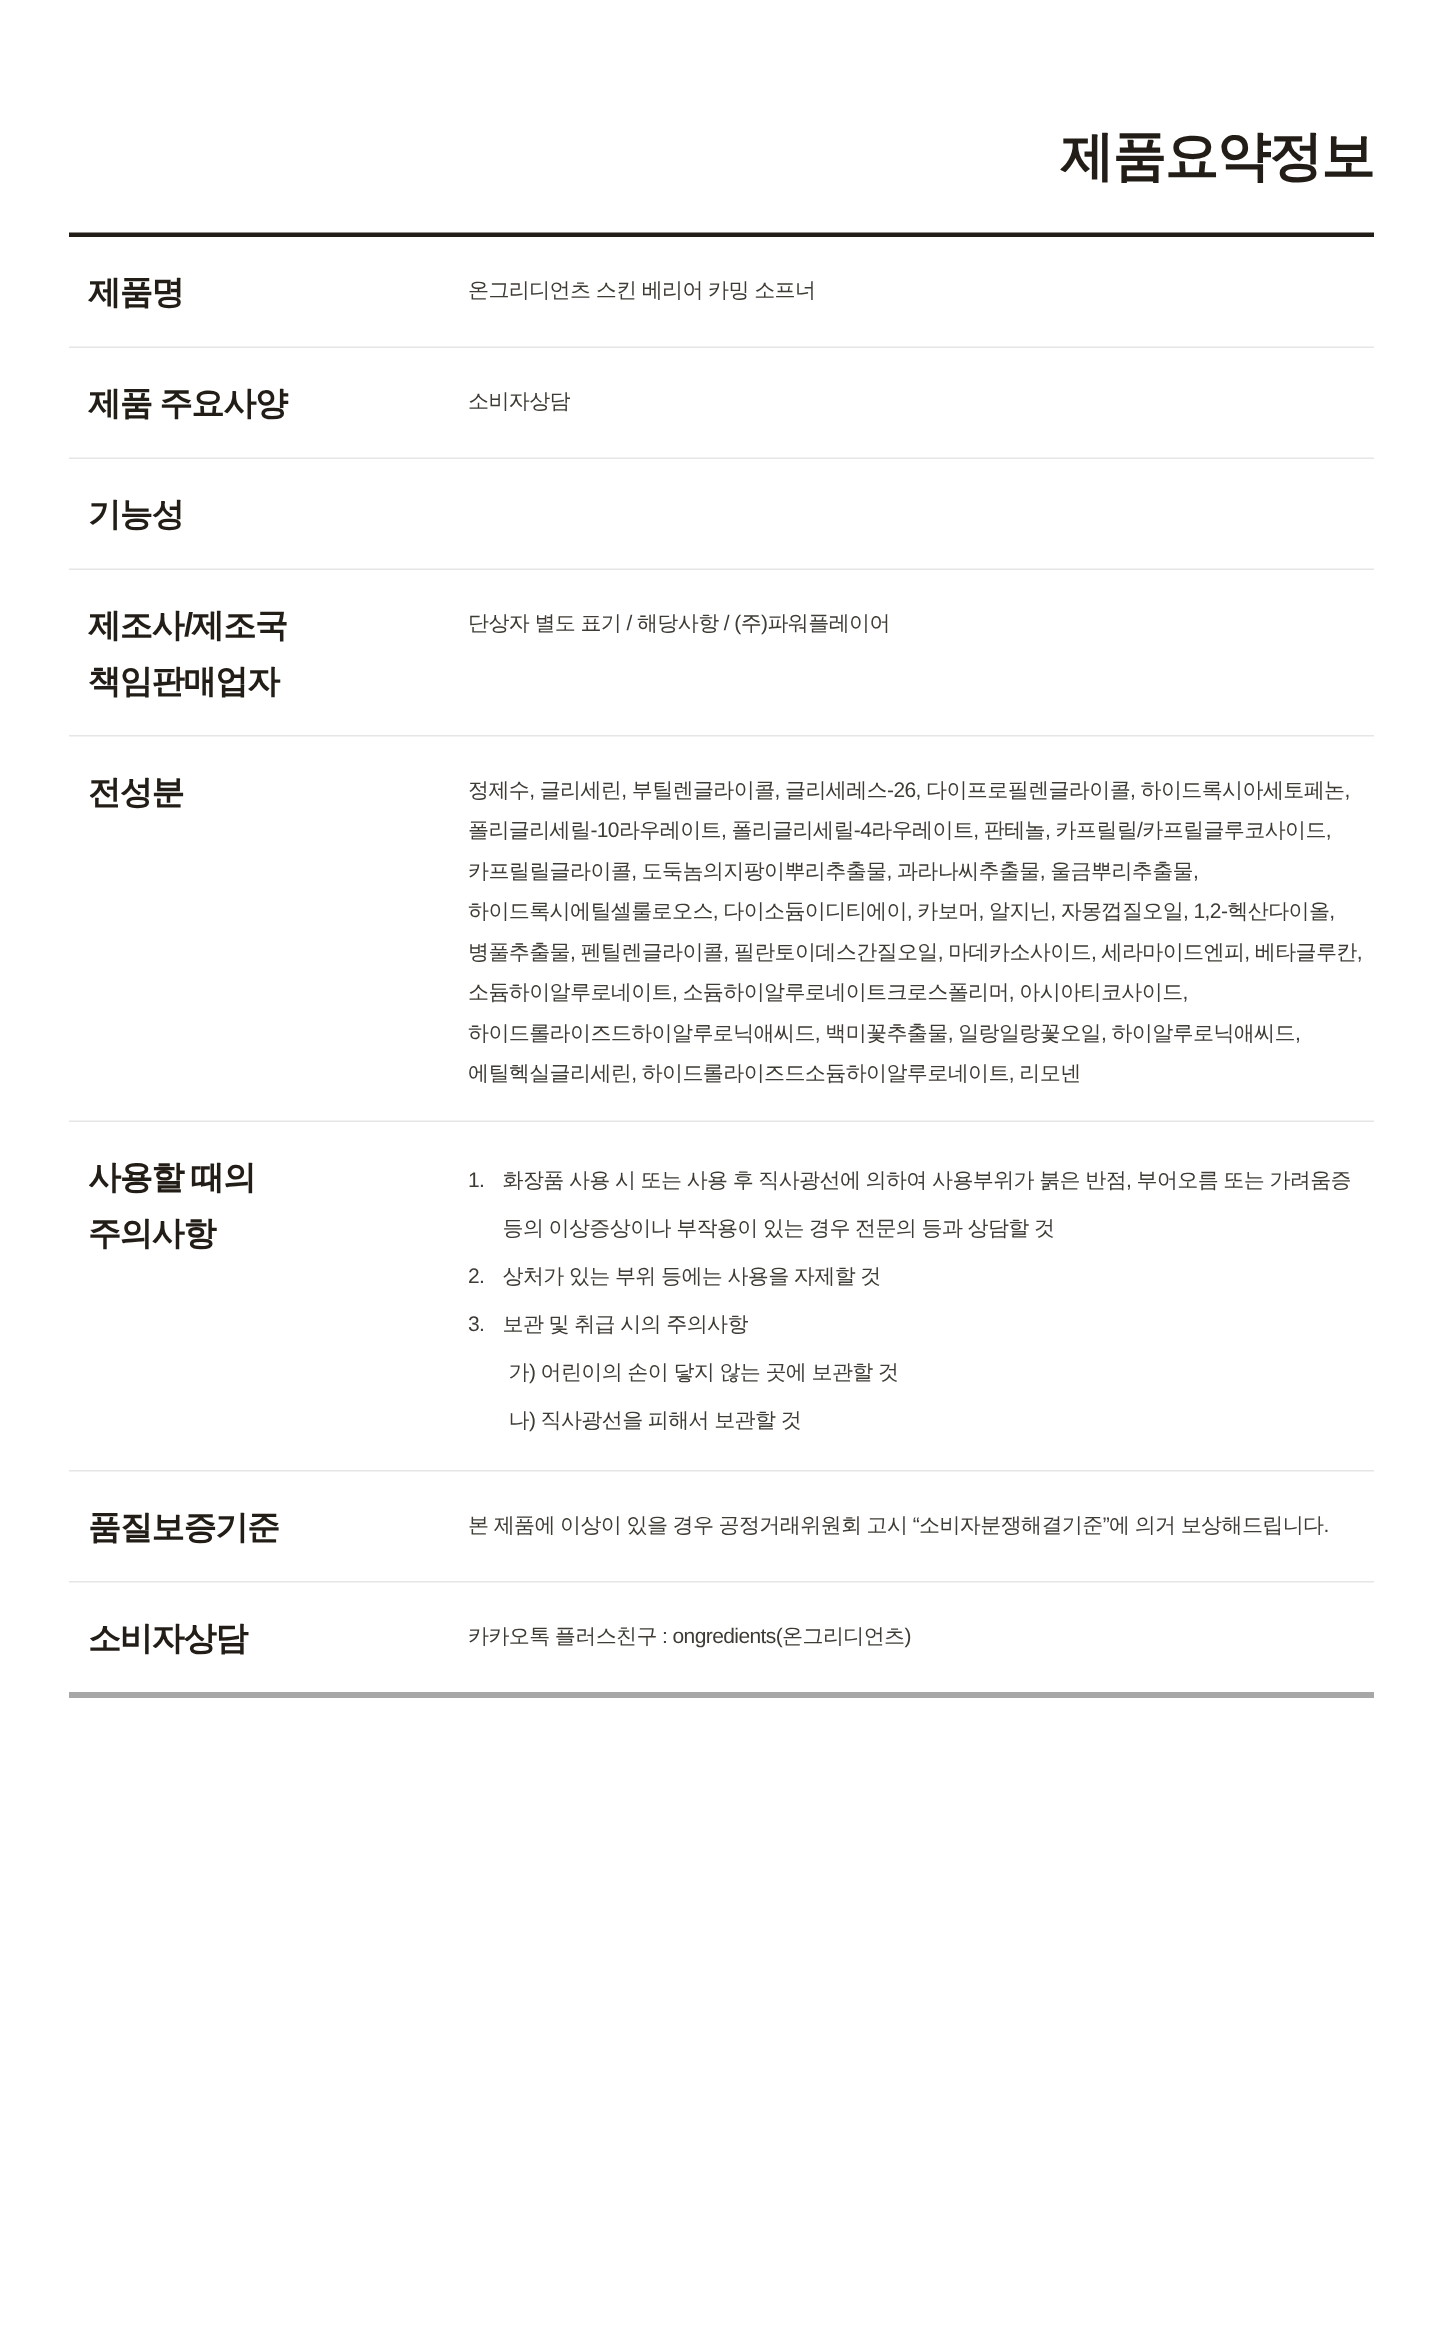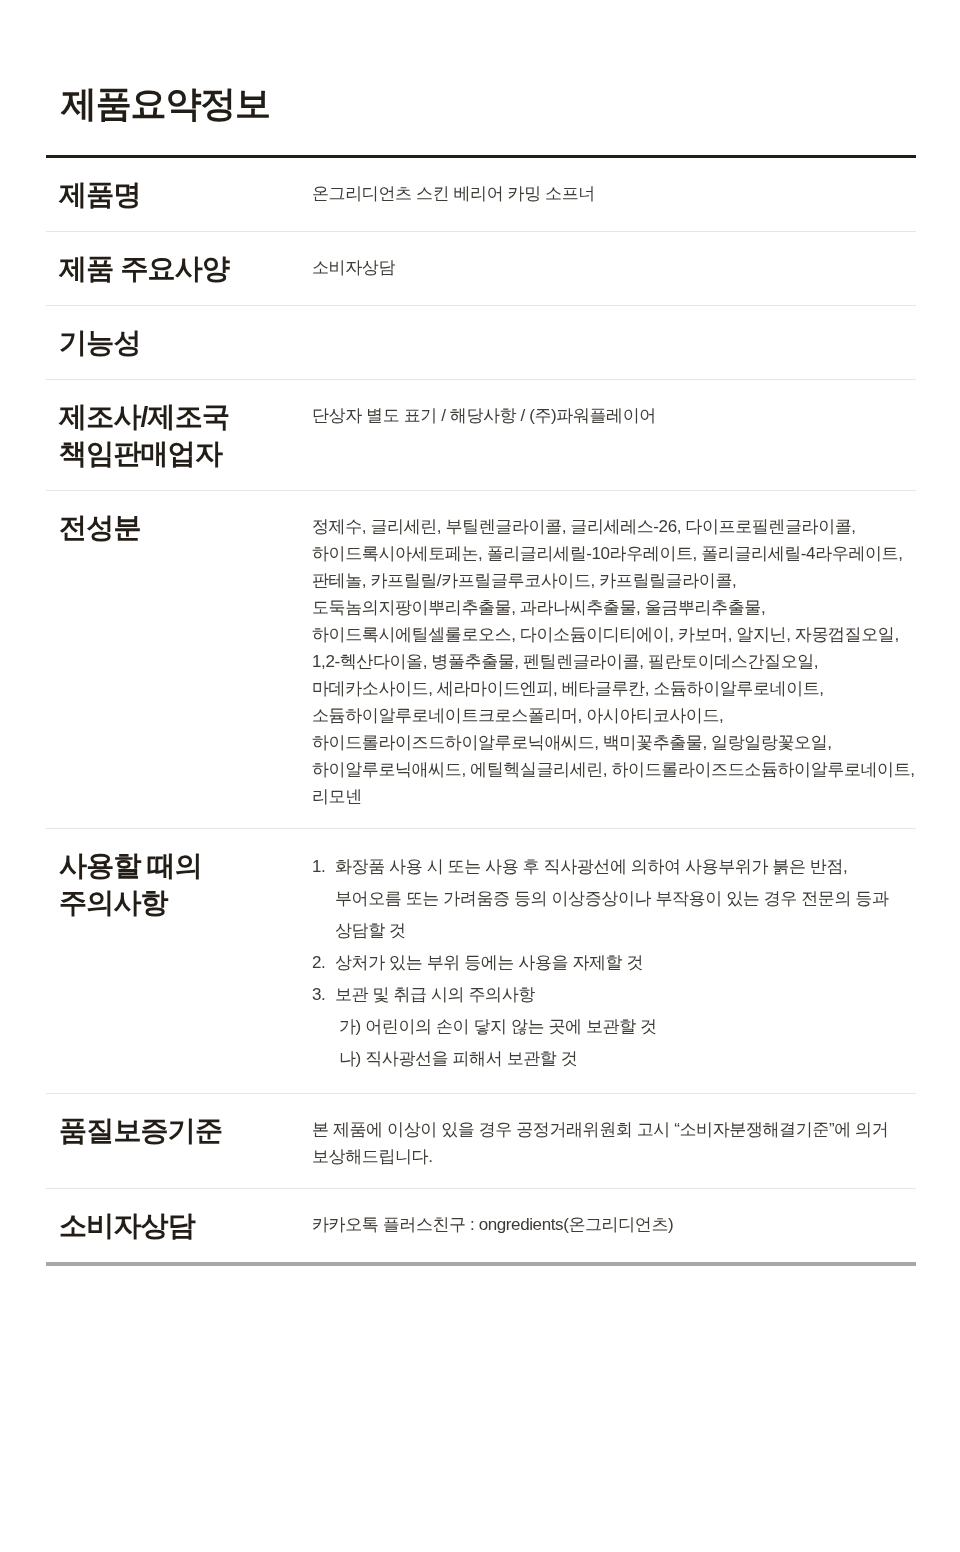--- a/index.html
+++ b/index.html
@@ -18,20 +18,21 @@
     width: 960px;
     padding: 84px 44px 0 46px;
   }
   .page-title {
     margin: 0 0 0 15px;
     font-size: 36px;
     font-weight: 800;
     letter-spacing: -1.2px;
     color: #221d16;
     line-height: 1.1;
+    text-align: right;
   }
   .rule-top {
     height: 3px;
     background: #221d16;
     margin-top: 31px;
   }
   .rule-bottom {
     height: 4px;
     background: #a7a7a7;
   }
@@ -41,31 +42,31 @@
     align-items: flex-start;
     padding: 18px 0;
     border-bottom: 1px solid #e6e6e6;
   }
   .row:last-child { border-bottom: none; }
   .row-label {
     box-sizing: border-box;
     width: 266px;
     flex-shrink: 0;
     padding-left: 13px;
-    font-size: 28px;
+    font-size: 22px;
     font-weight: 700;
     color: #221d16;
     letter-spacing: -0.8px;
     line-height: 37px;
   }
   .row-label span { display: block; }
   .row-value {
     flex: 1;
     padding-top: 4px;
-    font-size: 17px;
+    font-size: 14px;
     color: #3e3a34;
     letter-spacing: -0.4px;
     line-height: 27px;
     word-break: keep-all;
   }
   .row-precautions { }
   .list { line-height: 32px; }
   .list-item { display: flex; align-items: flex-start; }
   .list-num {
     width: 23px;

